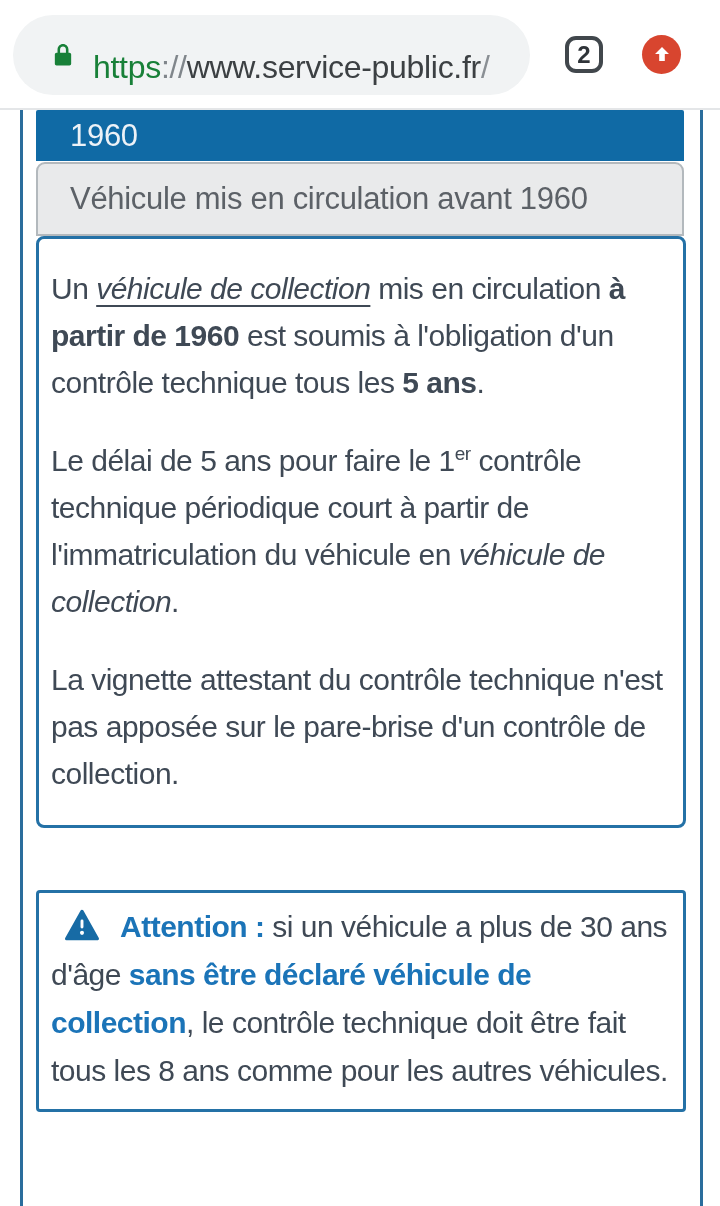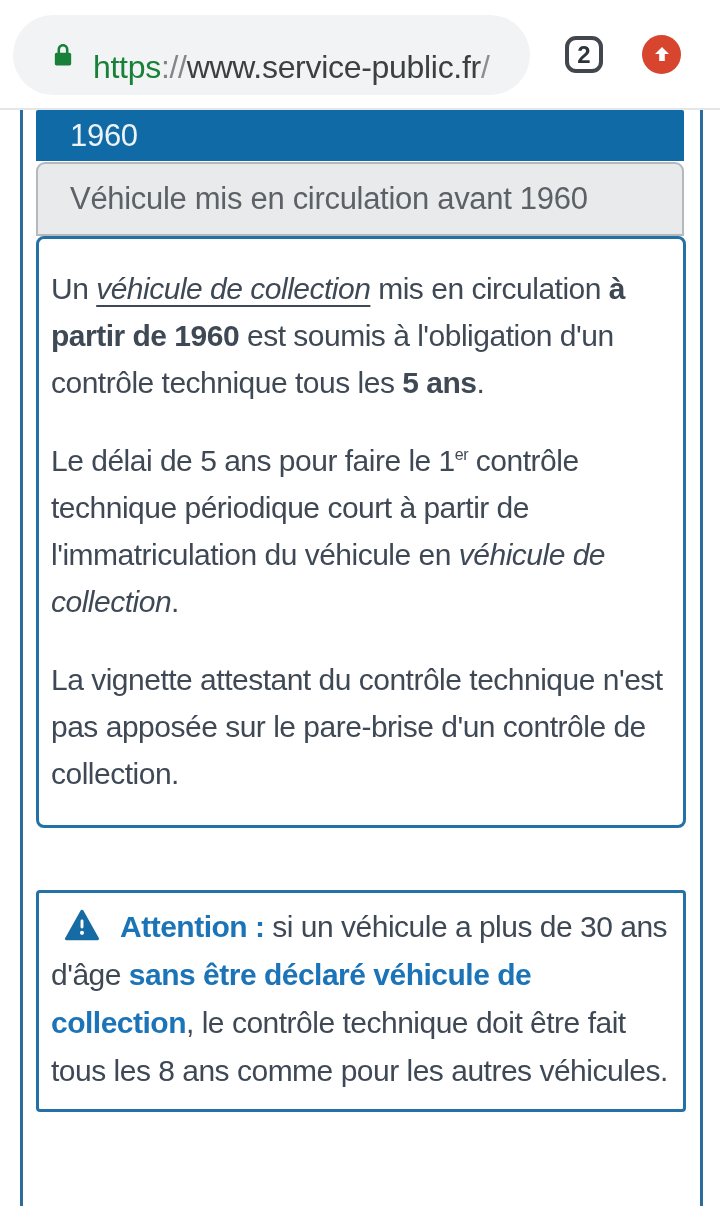--- a/index.html
+++ b/index.html
@@ -72,21 +72,21 @@
   }
   .content-box p:last-child { margin-bottom:0; }
 
   a.gloss {
     color:#3f4955; font-style:italic;
     text-decoration:underline; text-decoration-thickness:2px;
     text-underline-offset:6px; cursor:pointer;
   }
   em { font-style:italic; }
   strong { font-weight:bold; }
-  sup.ord { font-size:16px; line-height:0; vertical-align:super; }
+  sup.ord { font-size:19px; line-height:0; vertical-align:super; }
 
   .attention-box {
     margin-top:62px; border:3px solid #2471a6; border-radius:4px;
     padding:10px 12px 14px; box-sizing:border-box; width:650px;
     background:#ffffff;
   }
   .attention-box p {
     margin:0; font-size:30px; line-height:48px;
     color:#3f4955; letter-spacing:-0.5px;
   }

